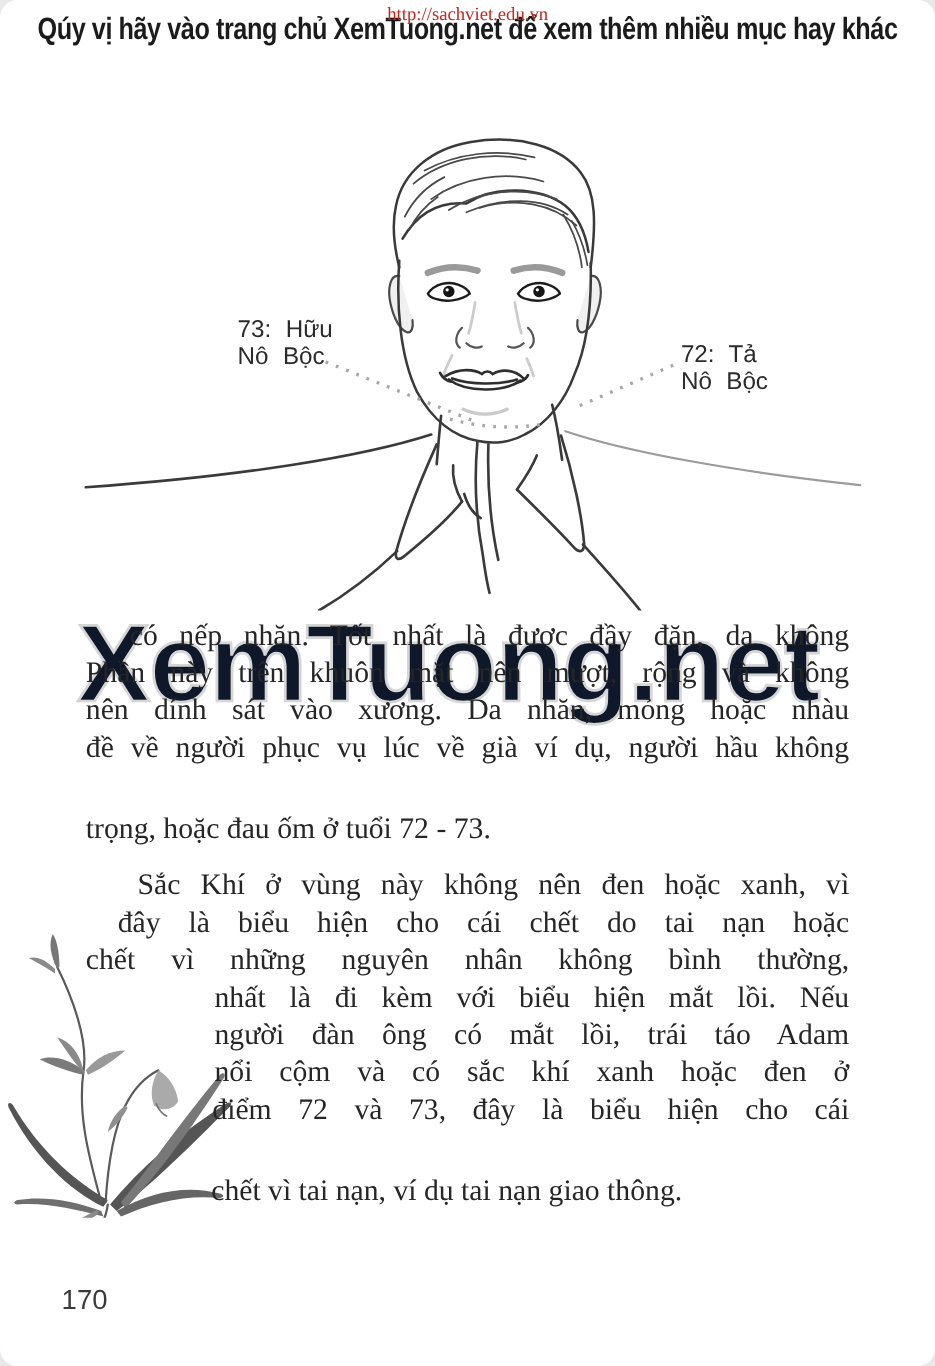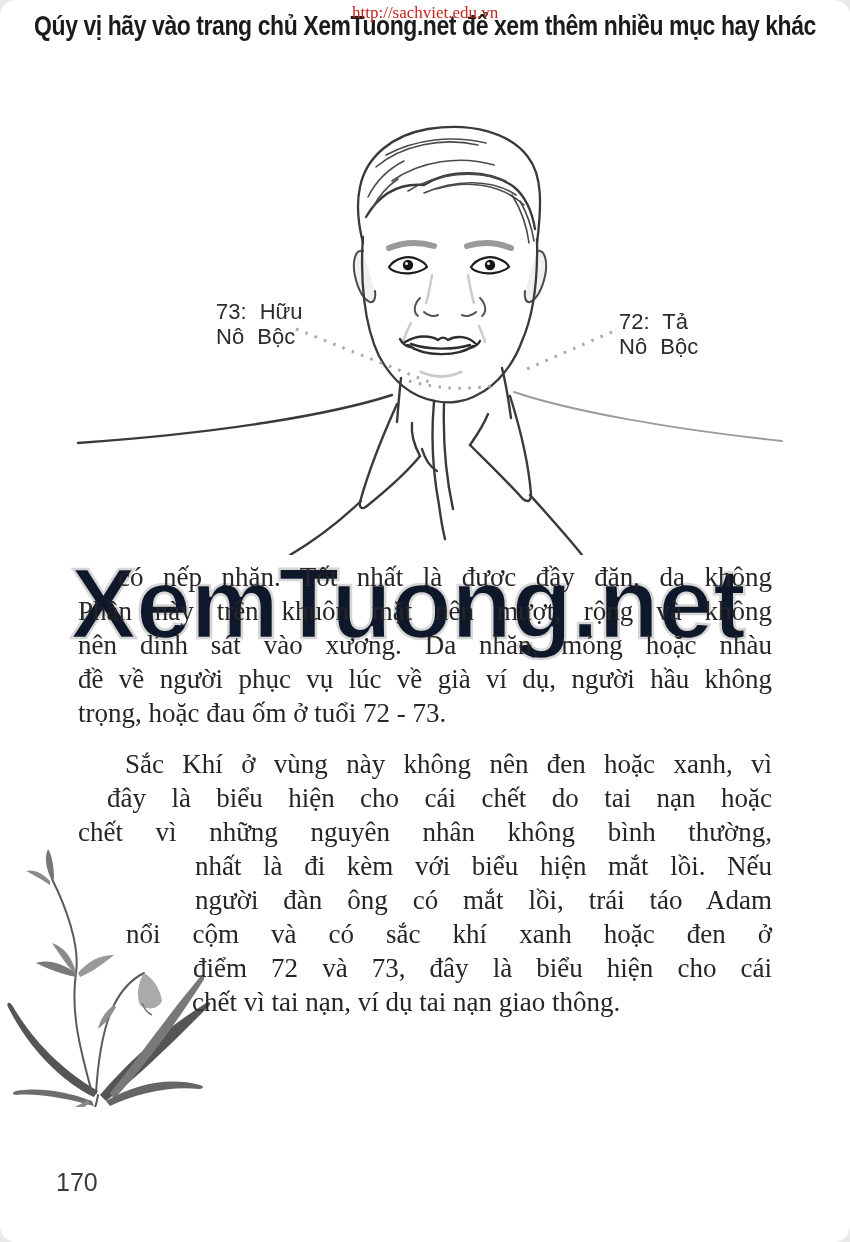--- a/index.html
+++ b/index.html
@@ -30,50 +30,50 @@
     white-space:nowrap;z-index:5;
   }
   
   .face-svg{position:absolute;left:70px;top:103px;width:720px;height:452px;z-index:1;}
   .face-label{
     position:absolute;z-index:2;
     font-family:"Liberation Sans", sans-serif;
     font-size:22px;line-height:25px;color:#2b2b2b;
     word-spacing:7px;white-space:nowrap;
   }
-  .label-left{left:216px;top:299px;}
+  .label-left{left:216px;top:286px;}
   .label-right{left:619px;top:309px;}
   
   .watermark{
     position:absolute;left:70px;top:548px;z-index:0;
     font-family:"Liberation Sans", sans-serif;
     font-weight:700;font-size:100px;line-height:110px;
     letter-spacing:-1px;white-space:nowrap;
     color:#0f172a;
     -webkit-text-stroke:2.5px #d6d6d6;
   }
   
   .body-text{
     position:absolute;left:78px;top:560px;width:694px;z-index:2;
     font-size:27px;line-height:34px;color:#262626;
   }
   .line{
     text-align:justify;
     -moz-text-align-last:justify;
     text-align-last:justify;
   }
-  .line.last{-moz-text-align-last:left;text-align-last:left;}
+  .line.last{-moz-text-align-last:left;text-align-last:left;margin-top:40px;}
   .p1 .line:nth-child(1){text-indent:40px;}
   .p2{margin-top:17px;}
   .p2 .line:nth-child(1){margin-left:47px;}
   .p2 .line:nth-child(2){margin-left:29px;}
   .p2 .line:nth-child(3){}
   .p2 .line:nth-child(4){margin-left:117px;}
   .p2 .line:nth-child(5){margin-left:117px;}
-  .p2 .line:nth-child(6){margin-left:48px;}
+  .p2 .line:nth-child(6){margin-left:117px;}
   .p2 .line:nth-child(7){margin-left:115px;}
   .p2 .line:nth-child(8){margin-left:114px;}
   
   .flower-svg{position:absolute;left:2px;top:845px;width:210px;height:262px;z-index:1;}
   
   .page-number{
     position:absolute;left:56px;top:1168px;z-index:2;
     font-family:"Liberation Sans", sans-serif;
     font-size:25px;color:#3a3a3a;
   }

